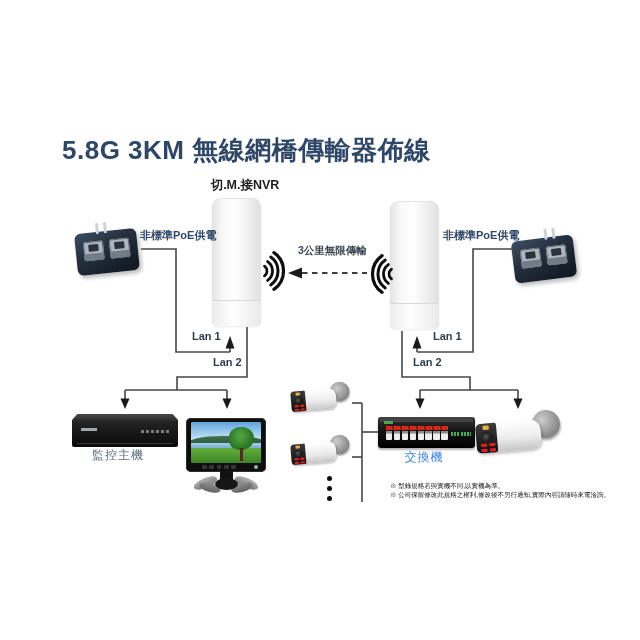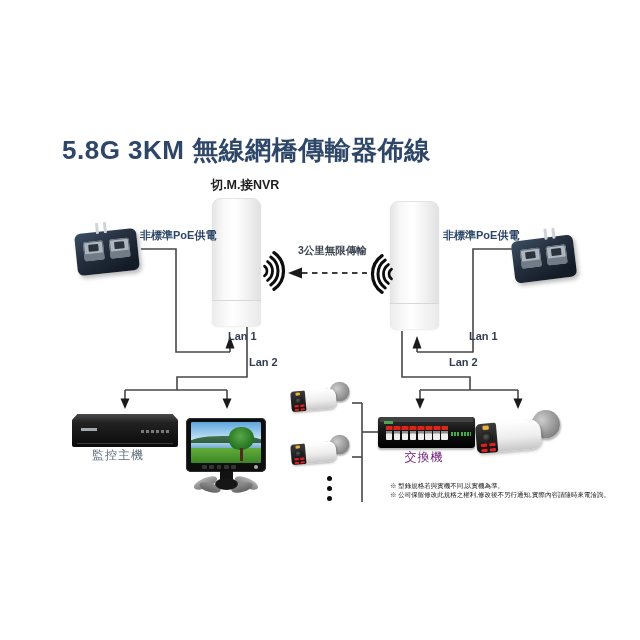--- a/index.html
+++ b/index.html
@@ -32,37 +32,37 @@
   .poe .prong{position:absolute;top:-9px;width:3px;height:11px;background:#cdd4d8;border-radius:1px;}
   .poe-left{left:76px;top:231px;transform:rotate(-6deg);}
   .poe-right{left:513px;top:238px;transform:rotate(-7deg);}
 
   .poe-label{font-size:11px;font-weight:600;color:#2e4769;}
   .pl-left{left:140px;top:228px;}
   .pl-right{left:443px;top:228px;}
 
   .mid-label{left:298px;top:244px;font-size:10.5px;font-weight:600;color:#394351;}
 
-  .lan-label{font-size:11px;font-weight:600;color:#313d4e;margin-left:36px;}
+  .lan-label{font-size:11px;font-weight:600;color:#313d4e;}
   .lan1-left{left:192px;top:330px;}
   .lan2-left{left:213px;top:356px;}
   .lan1-right{left:433px;top:330px;}
   .lan2-right{left:413px;top:356px;}
 
   
   .dvr{left:72px;top:414px;width:106px;height:33px;border-radius:2px;
        background:linear-gradient(180deg,#4a4a4a 0%,#222222 26%,#151515 64%,#0a0a0a 100%);
        clip-path:polygon(5% 0,95% 0,100% 18%,100% 100%,0 100%,0 18%);}
   .dvr .logo{position:absolute;left:9px;top:14px;width:16px;height:3px;background:#9fa8ad;}
   .dvr .marks{position:absolute;right:7px;top:16px;width:30px;height:3px;
        background:repeating-linear-gradient(90deg,#7b7b7b 0 3px,transparent 3px 5px);}
   .dvr .edge{position:absolute;left:5px;right:5px;bottom:3px;height:1px;background:#3a3a3a;}
   .dev-label{font-size:12px;color:#5c6c7c;letter-spacing:1px;text-align:center;}
   .nvr-label{left:83px;top:447px;width:70px;}
-  .switch-label{left:396px;top:449px;width:56px;color:#701a75;}
+  .switch-label{left:396px;top:449px;width:56px;color:#3b82f6;}
 
   
   .monitor{left:186px;top:418px;width:80px;height:74px;}
   .mon-bezel{position:absolute;left:0;top:0;width:80px;height:54px;background:#0e0e0e;border-radius:5px;
        box-shadow:inset 0 0 0 1px #2e2e2e;}
   .mon-screen{position:absolute;left:5px;top:4px;width:70px;height:41px;border-radius:2px;overflow:hidden;background:#8fc3e8;}
   .mon-screen .sky{position:absolute;left:0;right:0;top:0;height:46%;background:linear-gradient(180deg,#5ea5dd,#cfeaf8);}
   .mon-screen .hills{position:absolute;left:-4px;right:-4px;top:34%;height:20%;
        background:linear-gradient(180deg,#41734f,#2e5a3d);border-radius:60% 50% 0 0/130% 110% 0 0;}
   .mon-screen .water{position:absolute;left:0;right:0;top:51%;height:16%;background:linear-gradient(180deg,#a6d0e8,#6ca6cc);}

